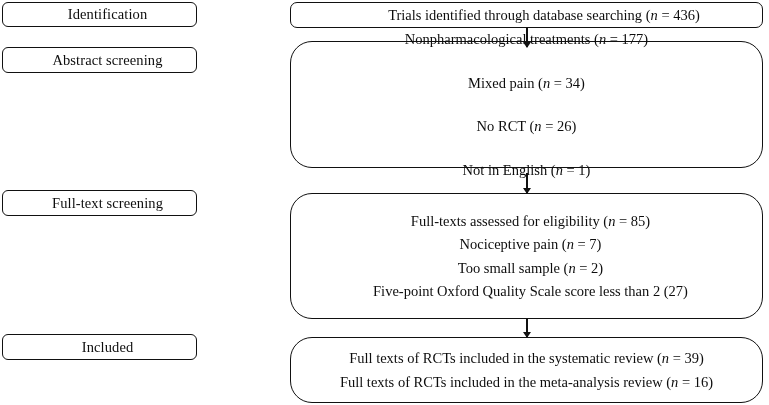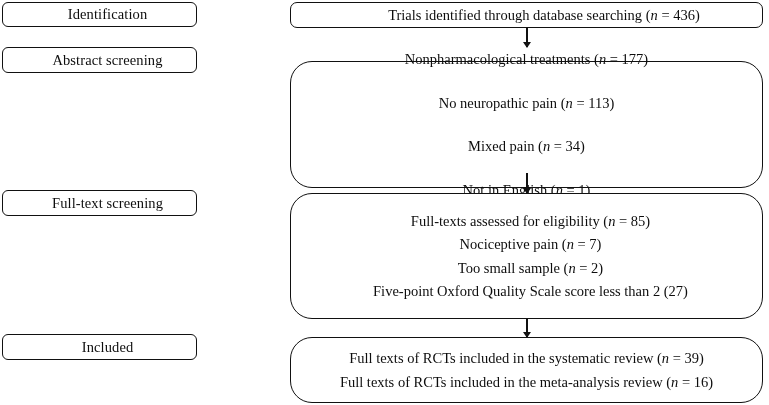--- a/index.html
+++ b/index.html
@@ -48,21 +48,21 @@
     border: 1.7px solid #111111;
     background: #ffffff;
     display: flex;
     flex-direction: column;
     align-items: center;
     justify-content: center;
     text-align: center;
     font-size: 14.5px;
   }
   #flow-0 { top: 2px;   height: 26px;  border-radius: 7px; padding-left: 35px; }
-  #flow-1 { top: 61px;  height: 127px; border-radius: 22px; gap: 20px; }
+  #flow-1 { top: 41px;  height: 127px; border-radius: 22px; gap: 20px; }
   #flow-2 { top: 193px; height: 126px; border-radius: 22px; padding-left: 8px; }
   #flow-3 { top: 337px; height: 66px;  border-radius: 22px; }
 
   .flow-line {
     display: block;
     white-space: nowrap;
     line-height: 1.0;
   }
   #flow-1 .flow-line,
   #flow-2 .flow-line { margin: 4.5px 0; }
@@ -110,22 +110,22 @@
   </div>
   <div class="stage-label" id="stage-3">
     <span>Included</span>
   </div>
 
   <div class="flow-box" id="flow-0">
       <span class="flow-line"><span>Trials identified through database searching (</span><span class="it">n</span><span> = 436)</span></span>
     </div>
   <div class="flow-box" id="flow-1">
       <span class="flow-line"><span>Nonpharmacological treatments (</span><span class="it">n</span><span> = 177)</span></span>
-      <span class="flow-line"><span>No neuropathic pain (</span><span class="it">n</span><span> = 113)</span></span>
       <span class="flow-line"><span>Mixed pain (</span><span class="it">n</span><span> = 34)</span></span>
+      <span class="flow-line"><span>No RCT (</span><span class="it">n</span><span> = 26)</span></span>
       <span class="flow-line"><span>Not in English (</span><span class="it">n</span><span> = 1)</span></span>
     </div>
   <div class="flow-box" id="flow-2">
       <span class="flow-line"><span>Full-texts assessed for eligibility (</span><span class="it">n</span><span> = 85)</span></span>
       <span class="flow-line"><span>Nociceptive pain (</span><span class="it">n</span><span> = 7)</span></span>
       <span class="flow-line"><span>Too small sample (</span><span class="it">n</span><span> = 2)</span></span>
       <span class="flow-line"><span>Five-point Oxford Quality Scale score less than 2 (27)</span></span>
     </div>
   <div class="flow-box" id="flow-3">
       <span class="flow-line"><span>Full texts of RCTs included in the systematic review (</span><span class="it">n</span><span> = 39)</span></span>

